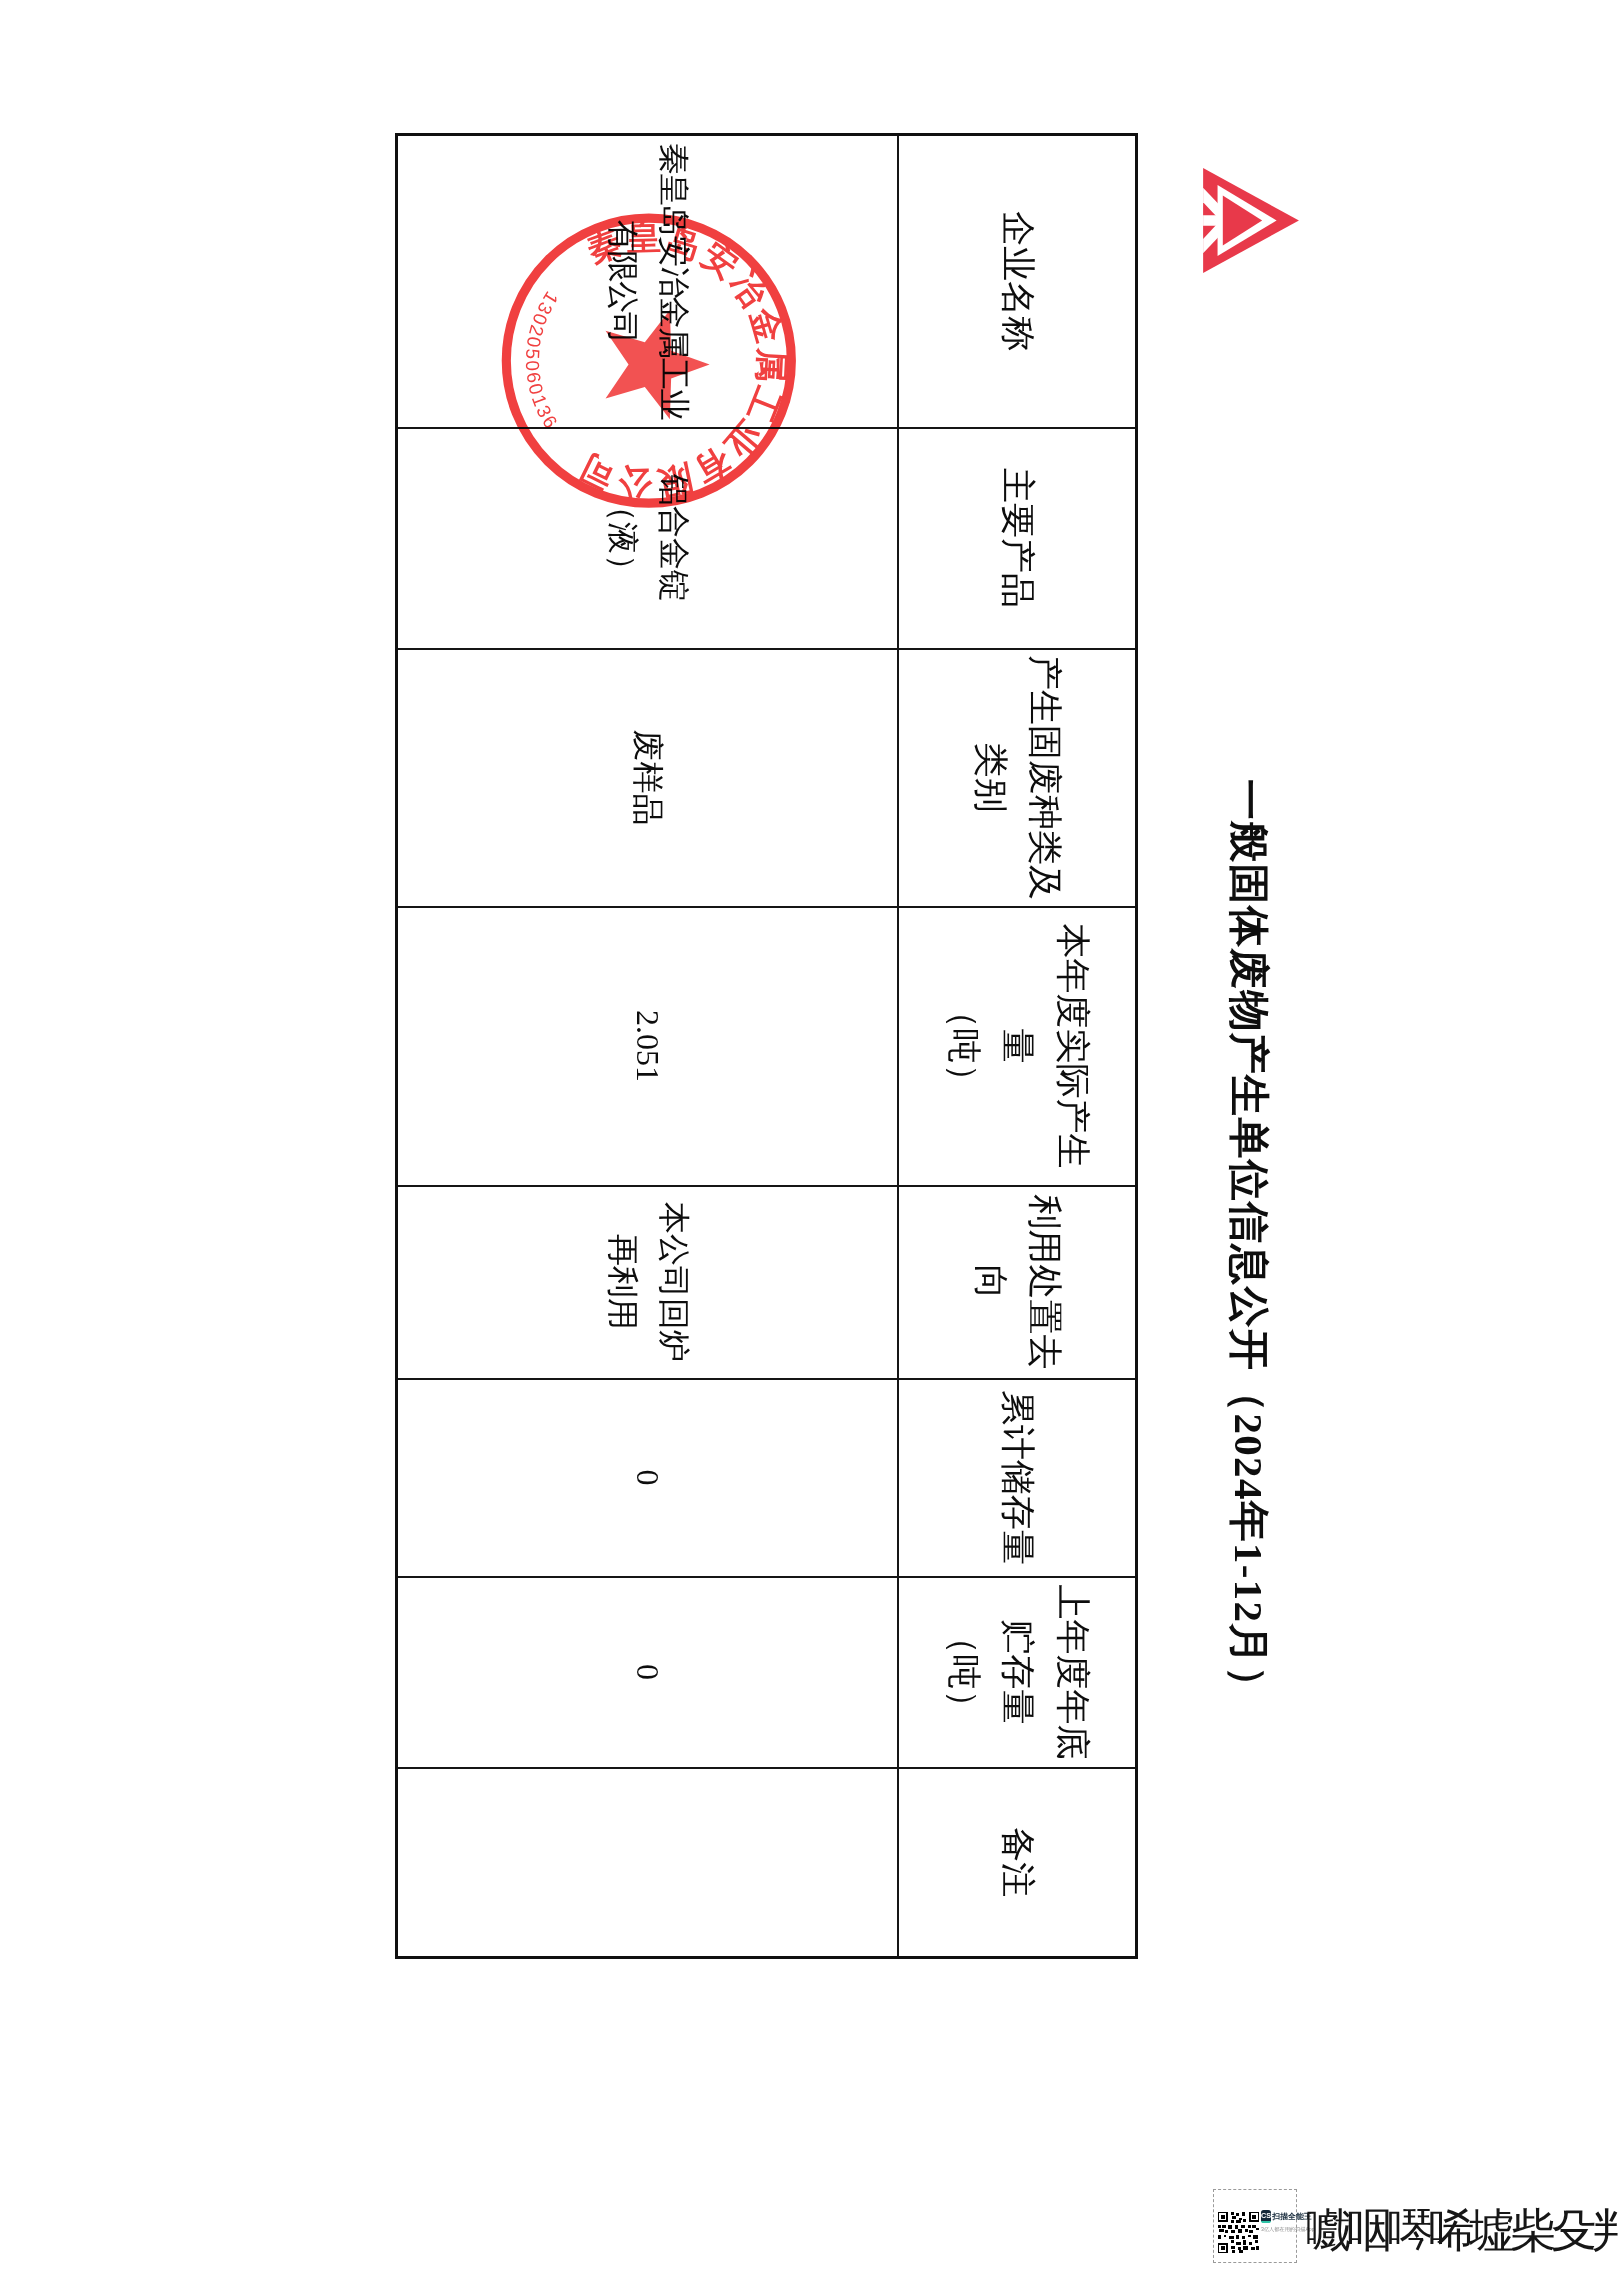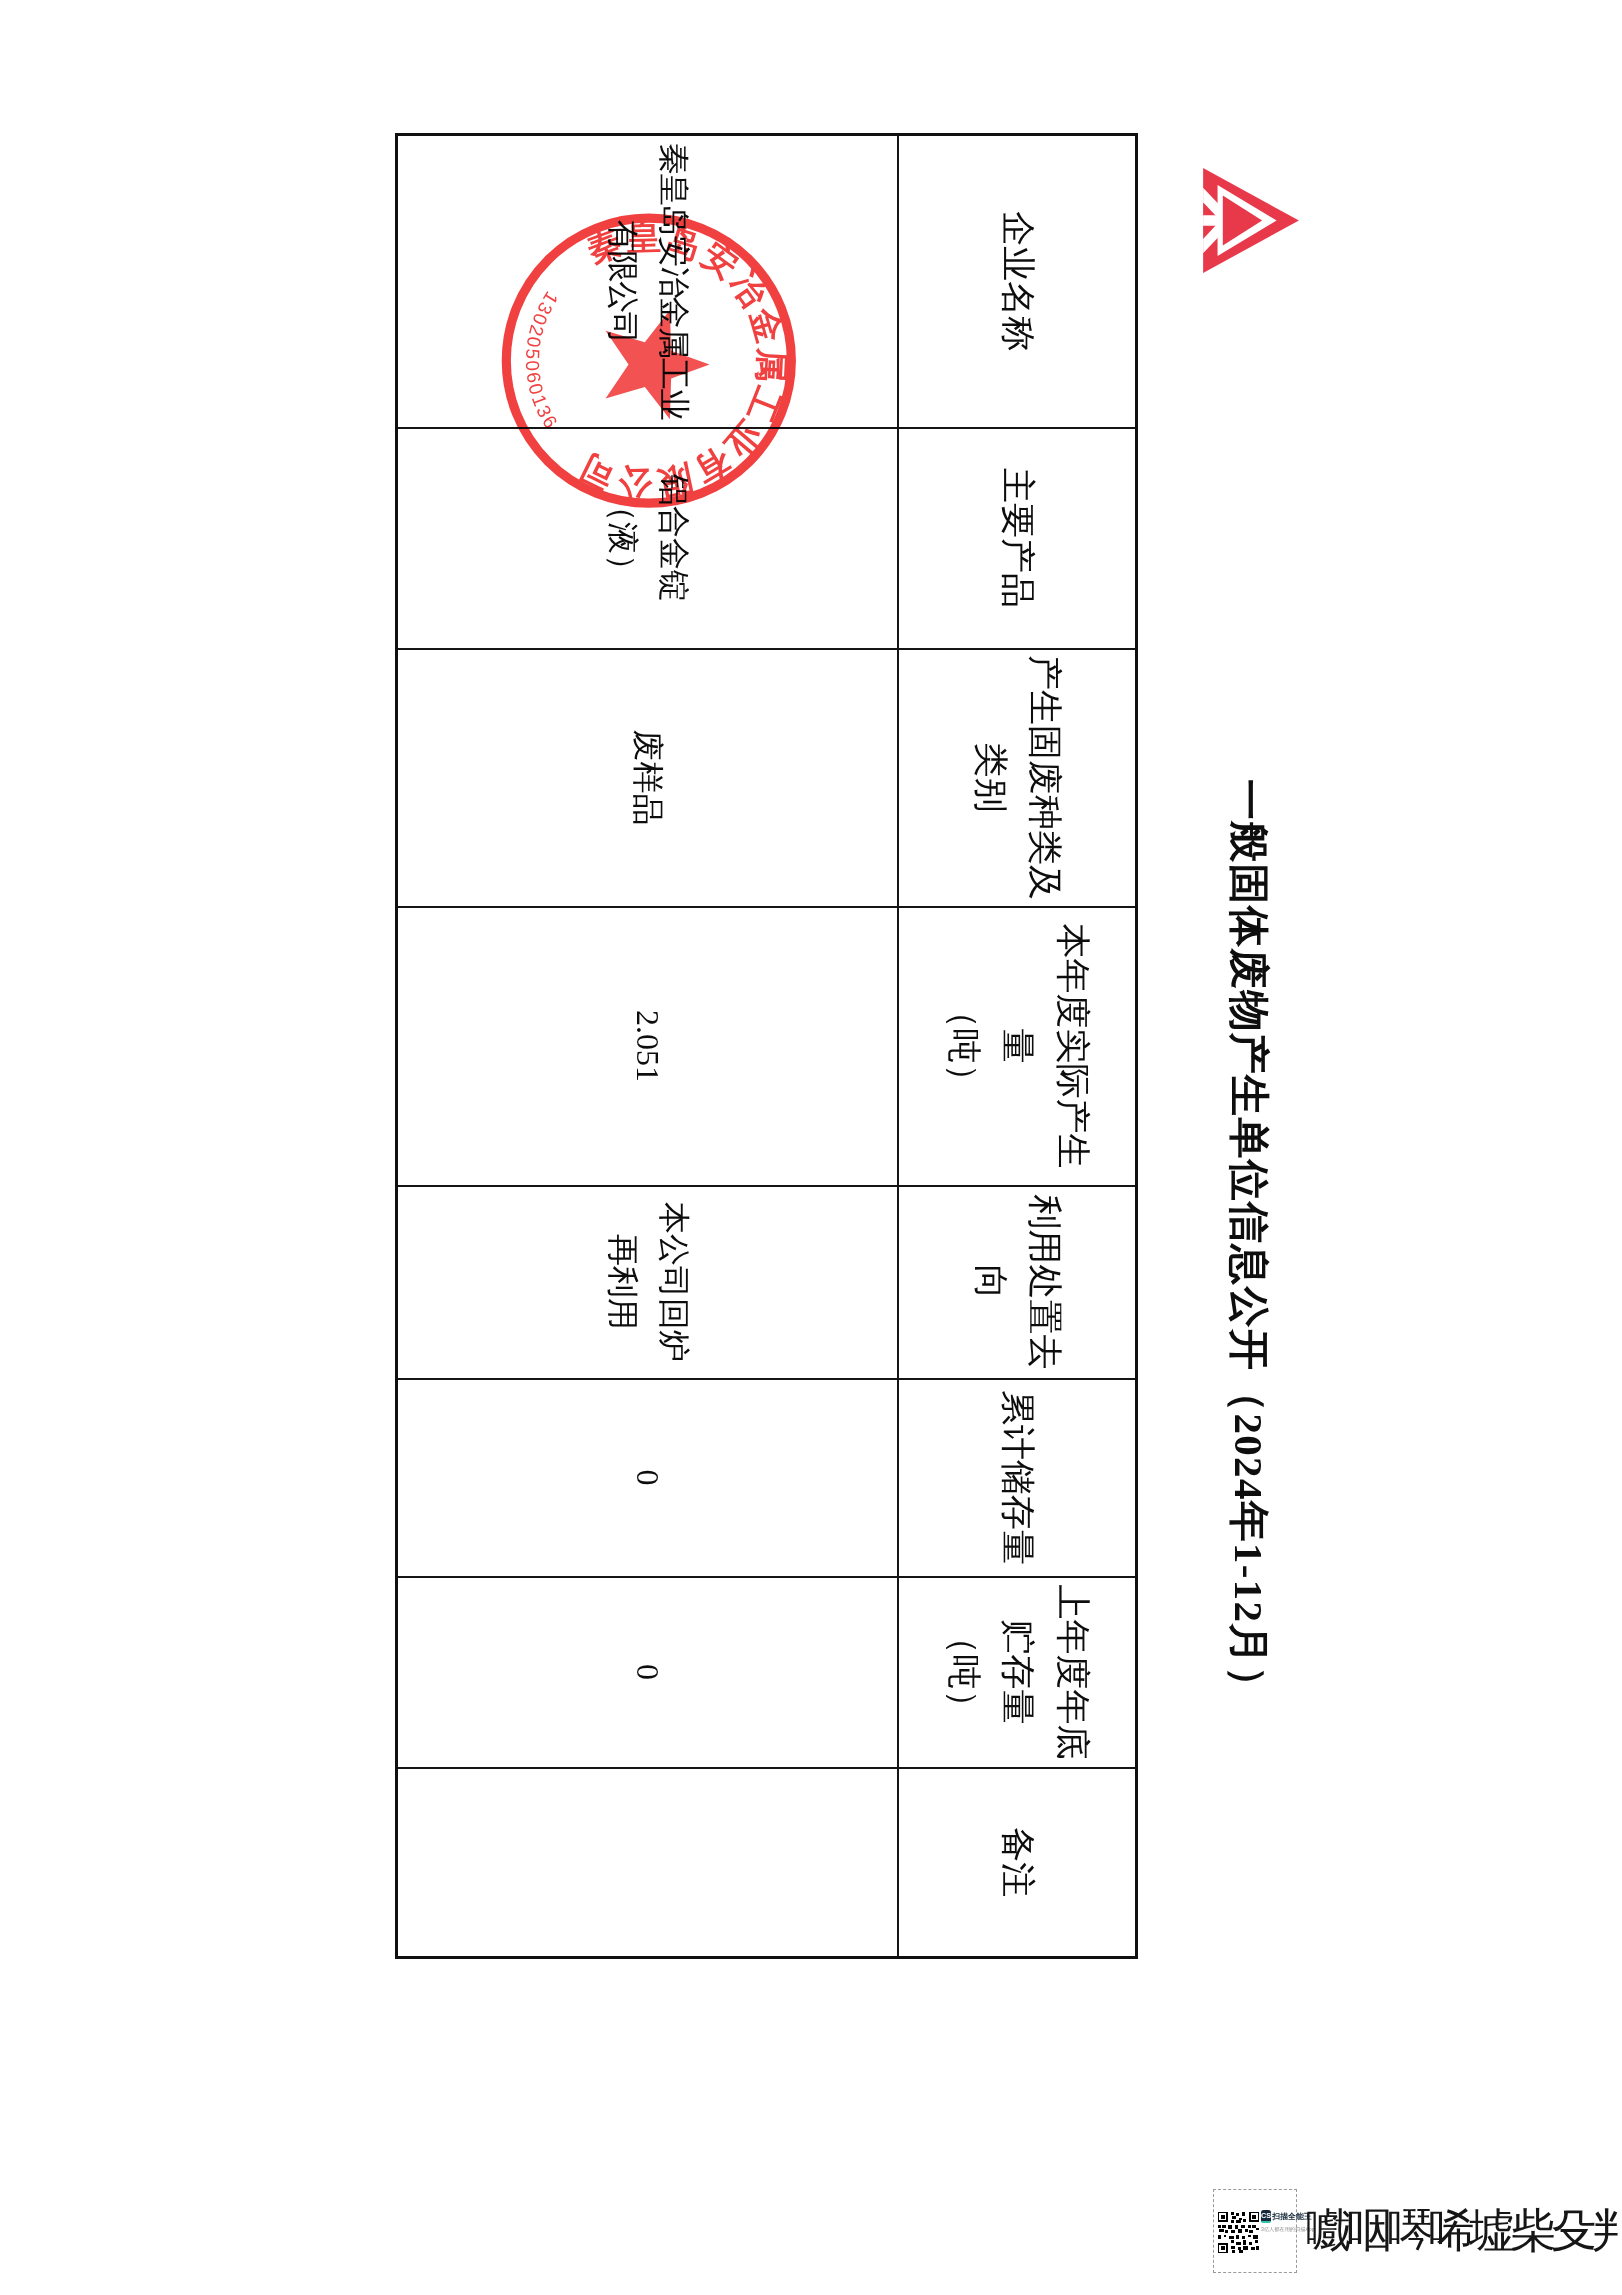--- a/index.html
+++ b/index.html
@@ -18,21 +18,21 @@
   table.main{border:3.9px solid #101010;}
   table.main th{font-size:35px;font-weight:normal;line-height:1.55;}
   table.main td{font-size:32px;line-height:1.6;}
   tr.hdr{height:238px;}
   tr.dat{height:502px;}
   td.c-company{font-size:31px;letter-spacing:-1.3px;}
   
   .stamp{position:absolute;left:209px;top:818px;width:304px;height:311px;
          mix-blend-mode:multiply;opacity:.92;}
   
-  .cam-box{position:absolute;left:1213px;top:2189px;width:84px;height:84px;
+  .cam-box{position:absolute;left:1213px;top:2189px;width:84px;height:74px;
            border:1.3px dashed #9a9a9a;background:#fff;box-sizing:border-box;}
   .cam-qr{position:absolute;left:3.9px;top:22px;width:41px;height:41px;}
   .cam-right{position:absolute;left:47px;top:19.6px;width:35px;}
   .cam-row{display:flex;align-items:center;}
   .cs-icon{width:13px;height:13px;background:#15293a;color:#fff;font-family:"Liberation Sans",sans-serif;
            font-size:7.2px;font-weight:bold;display:flex;align-items:center;justify-content:center;
            border-radius:2.6px;border-bottom:2.6px solid #2fc3a7;box-sizing:border-box;}
   .cam-app{font-family:"Liberation Sans",sans-serif;font-size:7.9px;font-weight:bold;color:#15293a;
            margin-left:1.3px;white-space:nowrap;}
   .cam-tag{font-family:"Liberation Sans",sans-serif;font-size:5.2px;color:#8a8a8a;margin-top:3.9px;white-space:nowrap;}

